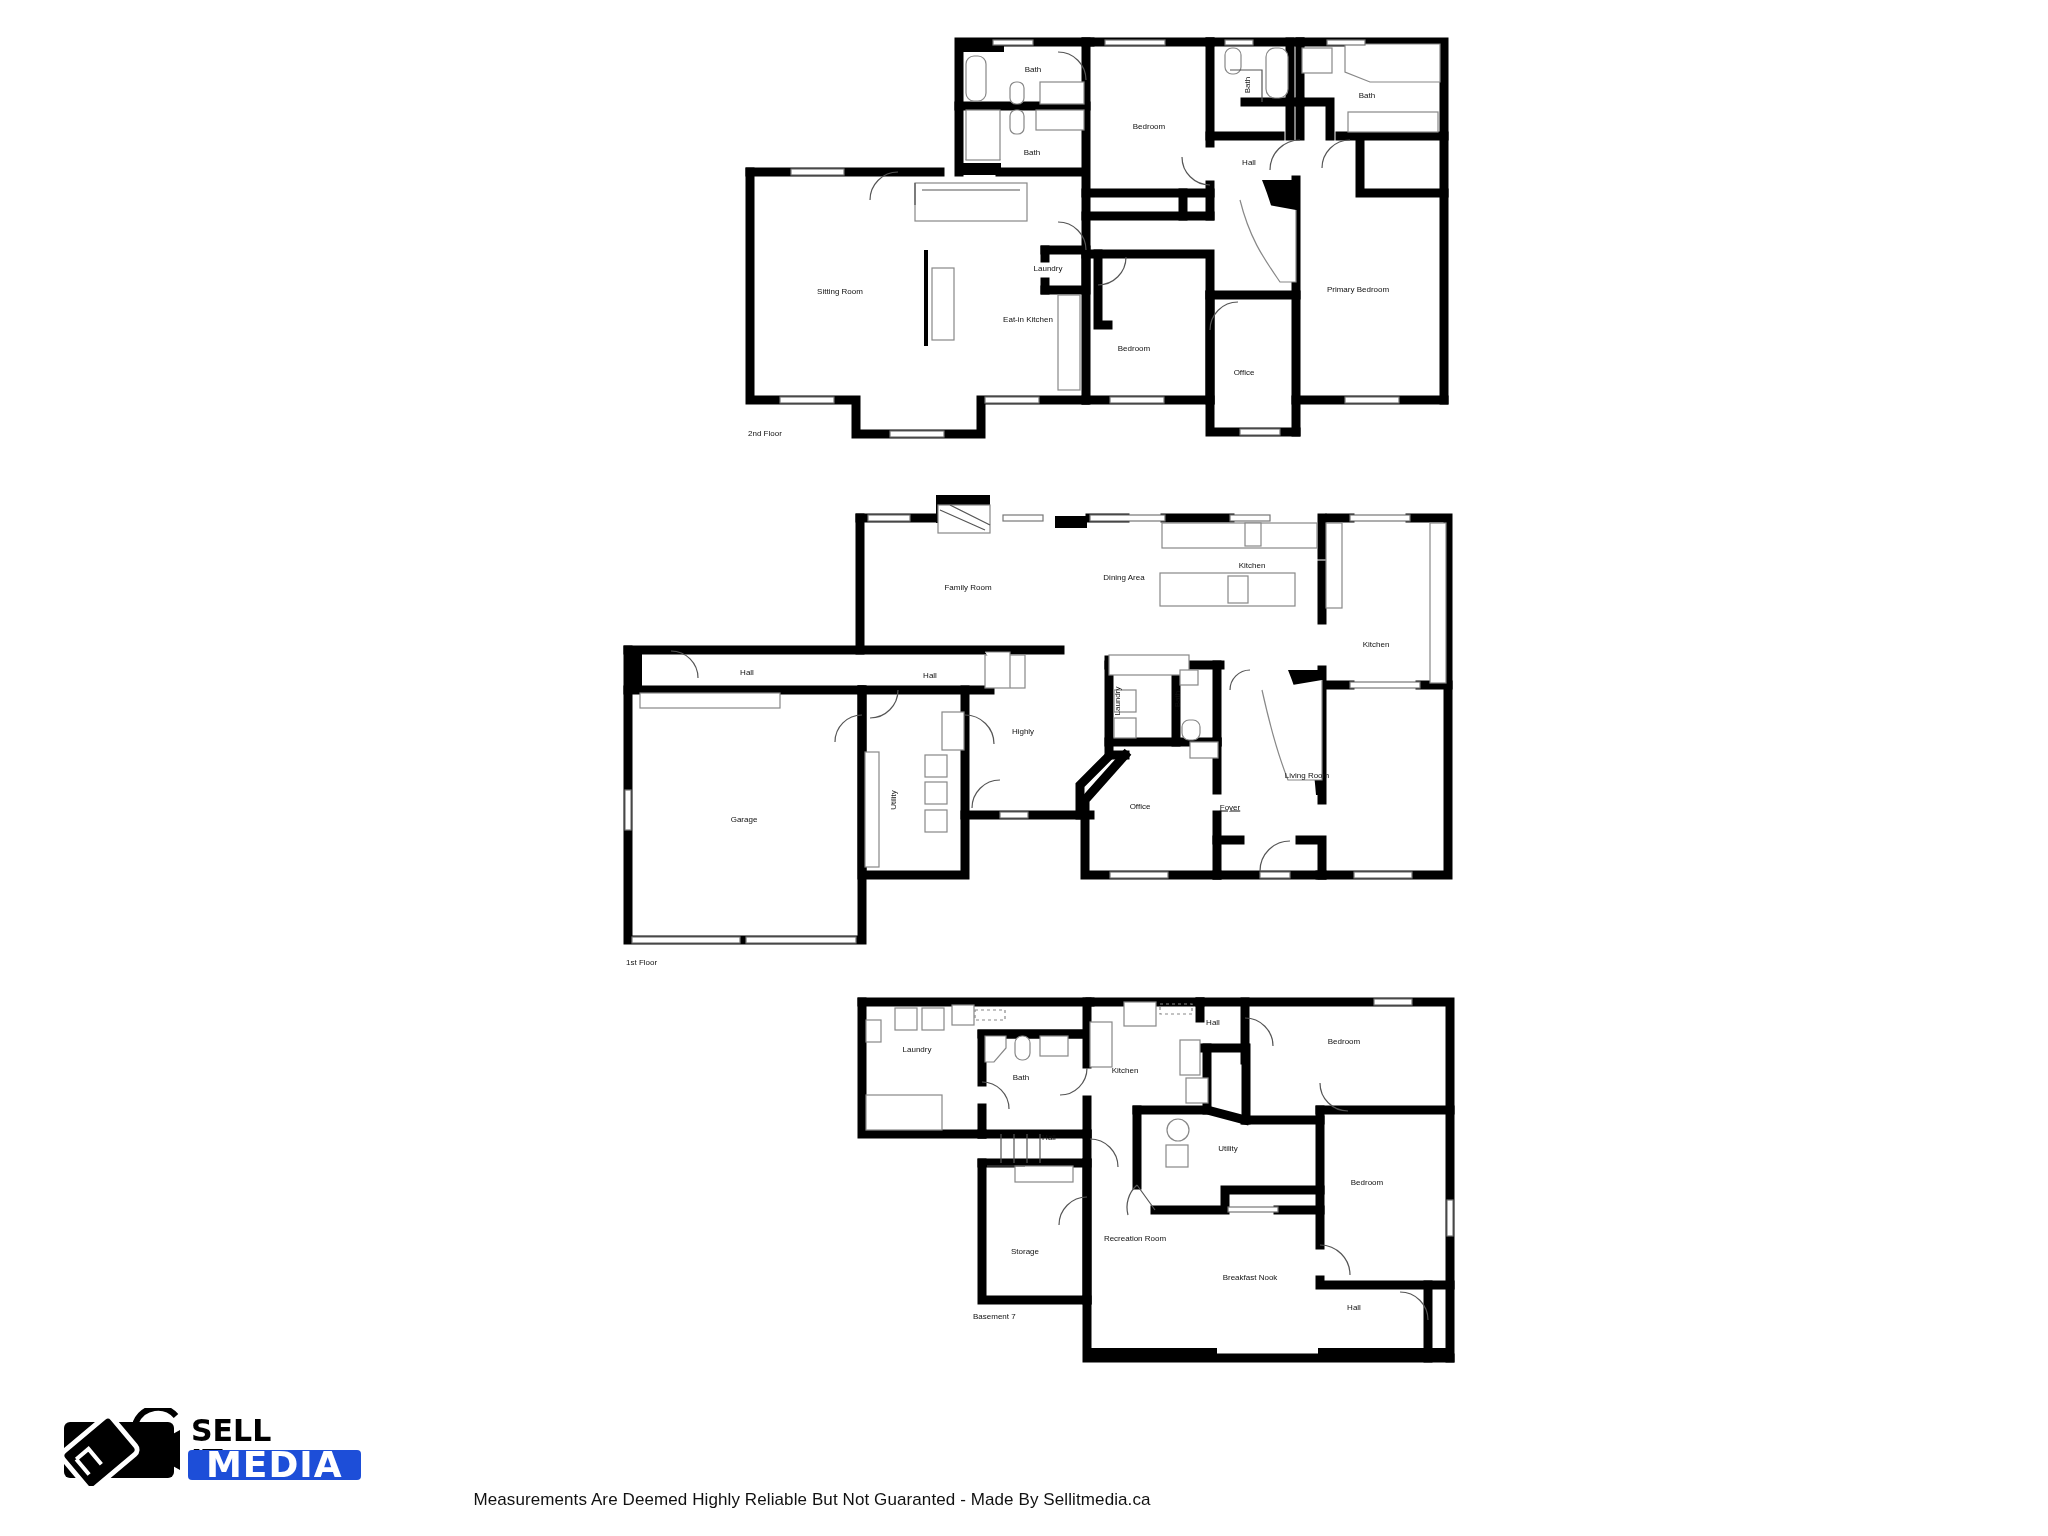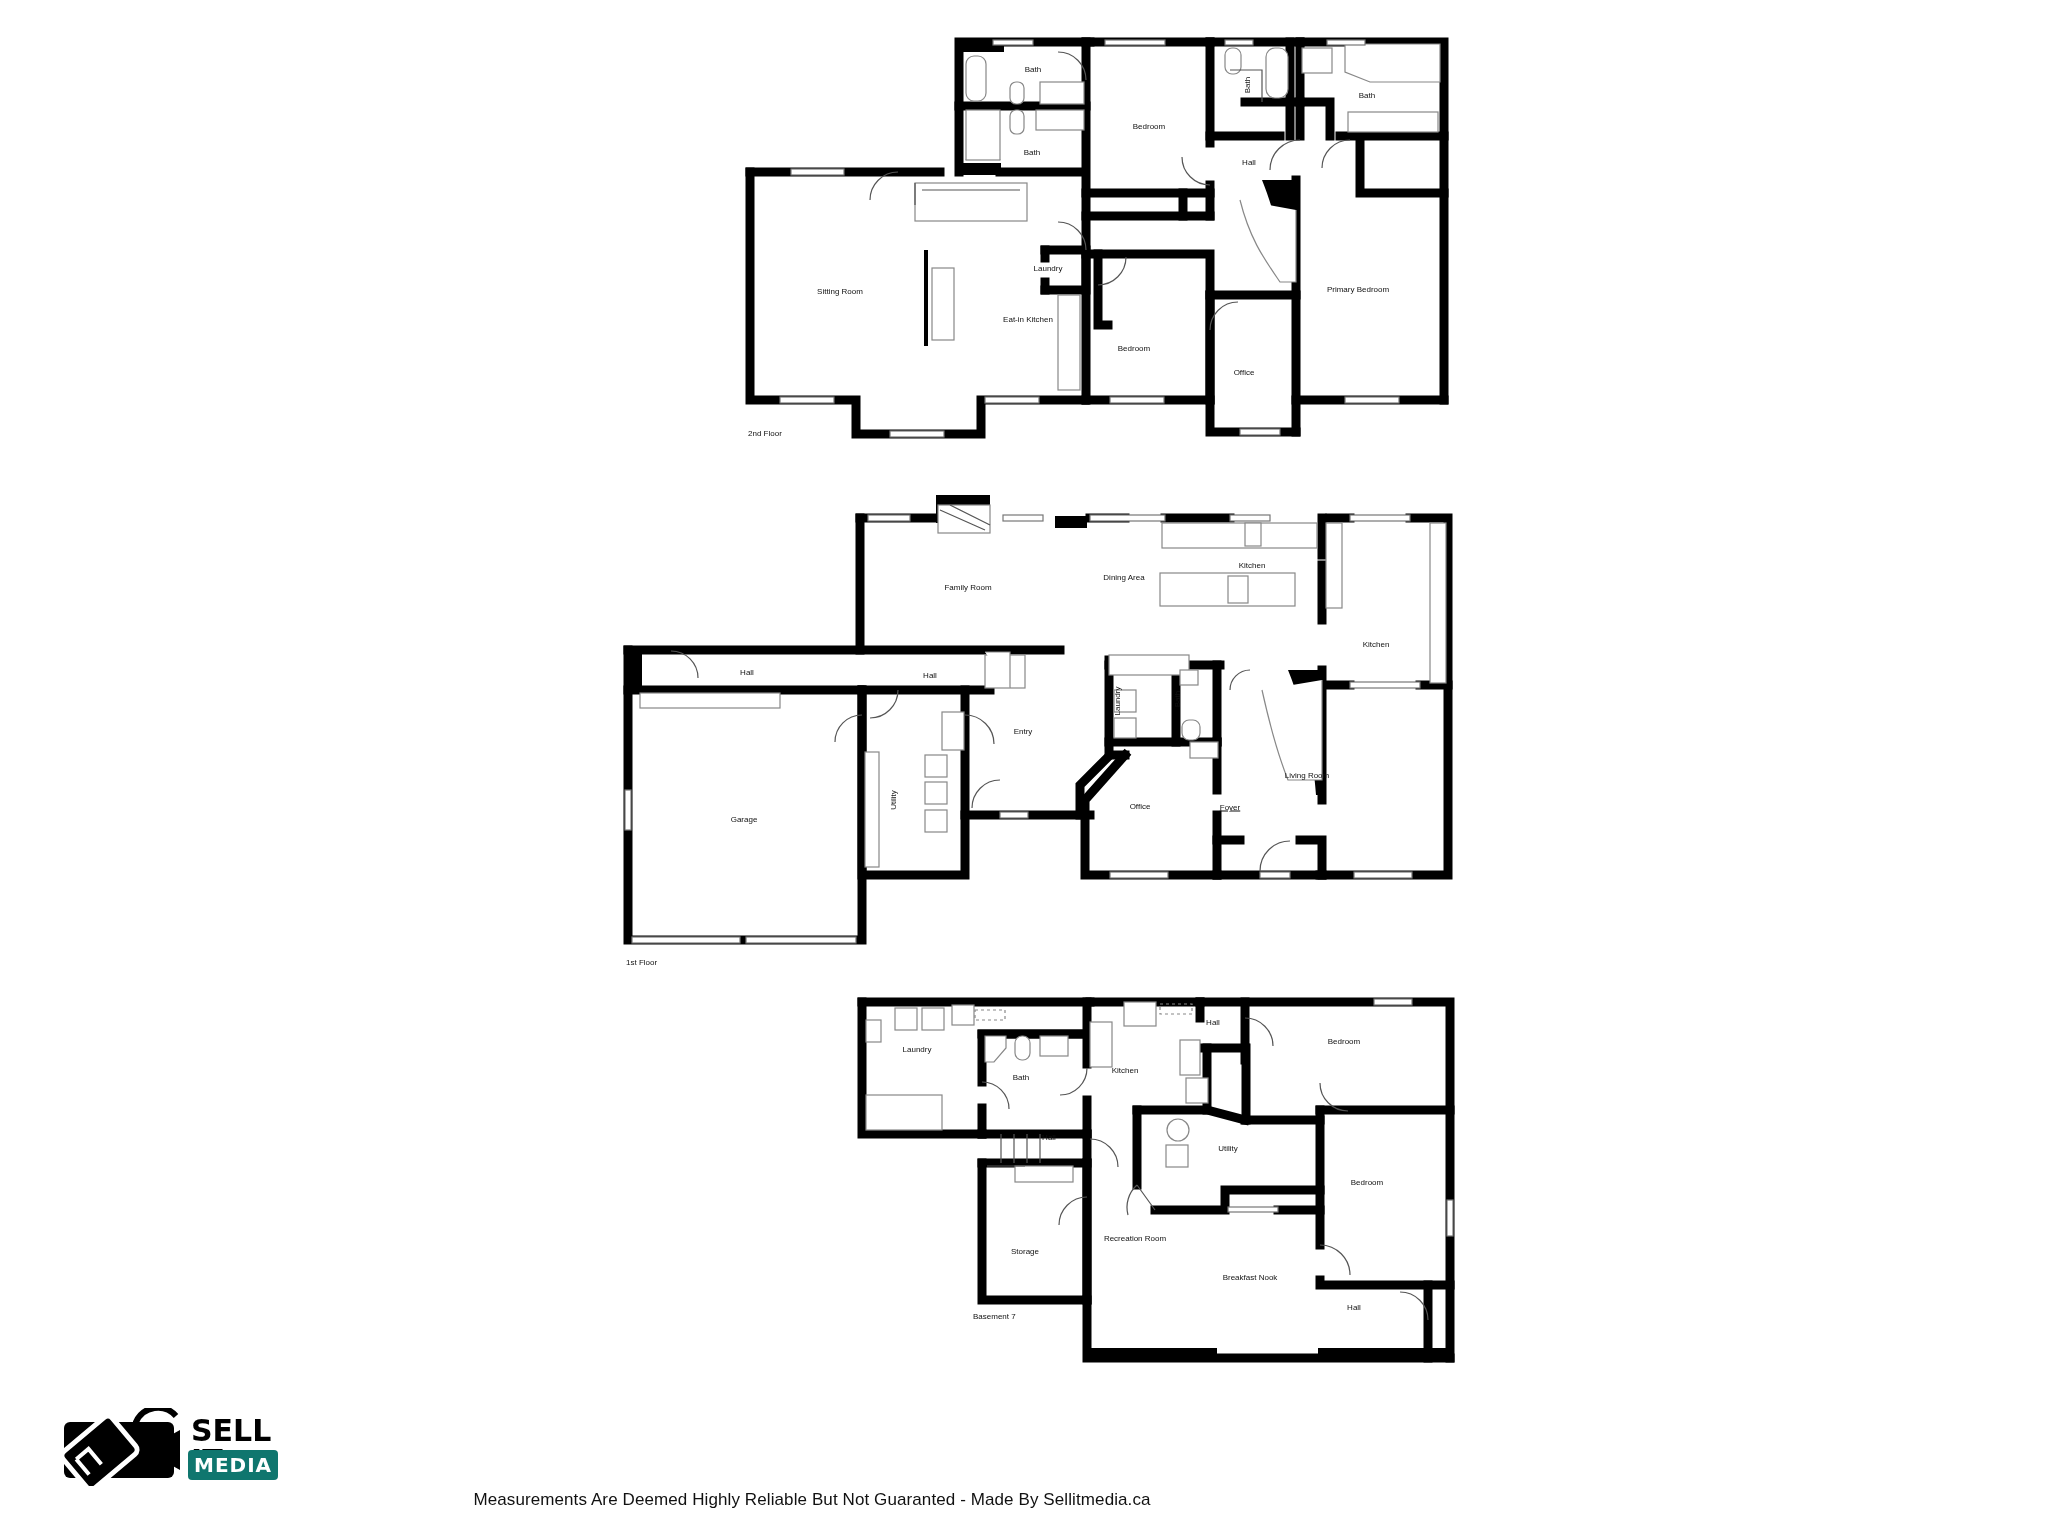--- a/index.html
+++ b/index.html
@@ -13,22 +13,22 @@
   .window { fill: #fff; stroke: #777; stroke-width: 1.2; }
   .solid { fill: #000; }
   .label { position: absolute; font-size: 8px; transform: translate(-50%, -50%); white-space: nowrap; color: #111; }
   .label.vert { transform: translate(-50%, -50%) rotate(-90deg); }
   .floor-label { position: absolute; font-size: 8px; white-space: nowrap; color: #111; }
   .footer { position: absolute; left: 0; width: 1624px; top: 1490px; text-align: center;
             font-size: 17px; color: #111; letter-spacing: 0.1px; }
   .logo { position: absolute; left: 58px; top: 1408px; width: 250px; height: 80px; }
   .logo-text-top { position: absolute; left: 133px; top: 8px; font-size: 30px; font-weight: 900;
                    font-family: "DejaVu Sans", sans-serif; letter-spacing: 0px; color: #000; line-height: 30px; }
-  .logo-text-box { position: absolute; left: 130px; top: 42px; background: #0f766e; color: #fff; border-radius: 4px;
-                   font-size: 20px; font-weight: 900; font-family: "DejaVu Sans", sans-serif; padding: 0 6px;
+  .logo-text-box { position: absolute; left: 130px; top: 42px; background: #1d4ed8; color: #fff; border-radius: 4px;
+                   font-size: 36px; font-weight: 900; font-family: "DejaVu Sans", sans-serif; padding: 0 18px;
                    line-height: 30px; letter-spacing: 1px; }
 </style>
 </head>
 <body>
 
 <svg id="plan" viewBox="0 0 2048 1536" xmlns="http://www.w3.org/2000/svg">
 
   <g>
 
     <path class="wall" d="M750 172 L750 400 L856 400 L856 434 L981 434 L981 400 L1085 400"></path>
@@ -301,21 +301,21 @@
 <span class="floor-label" style="left:748px;top:429px;">2nd Floor</span>
 
 <span class="label" style="left:968px;top:587px;">Family Room</span>
 <span class="label" style="left:1124px;top:577px;">Dining Area</span>
 <span class="label" style="left:1252px;top:565px;">Kitchen</span>
 <span class="label" style="left:1376px;top:644px;">Kitchen</span>
 <span class="label" style="left:747px;top:672px;">Hall</span>
 <span class="label" style="left:930px;top:675px;">Hall</span>
 <span class="label" style="left:744px;top:819px;">Garage</span>
 <span class="label vert" style="left:893px;top:800px;">Utility</span>
-<span class="label" style="left:1023px;top:731px;">Entry</span>
+<span class="label" style="left:1023px;top:731px;">Highly</span>
 <span class="label vert" style="left:1117px;top:701px;">Laundry</span>
 <span class="label vert" style="left:1177px;top:699px;">Bath</span>
 <span class="label" style="left:1140px;top:806px;">Office</span>
 <span class="label" style="left:1230px;top:807px;text-decoration:underline;">Foyer</span>
 <span class="label" style="left:1299px;top:775px;margin-left:8px;">Living Room</span>
 <span class="floor-label" style="left:626px;top:958px;">1st Floor</span>
 
 <span class="label" style="left:917px;top:1049px;">Laundry</span>
 <span class="label" style="left:1021px;top:1077px;">Bath</span>
 <span class="label" style="left:1125px;top:1070px;">Kitchen</span>

